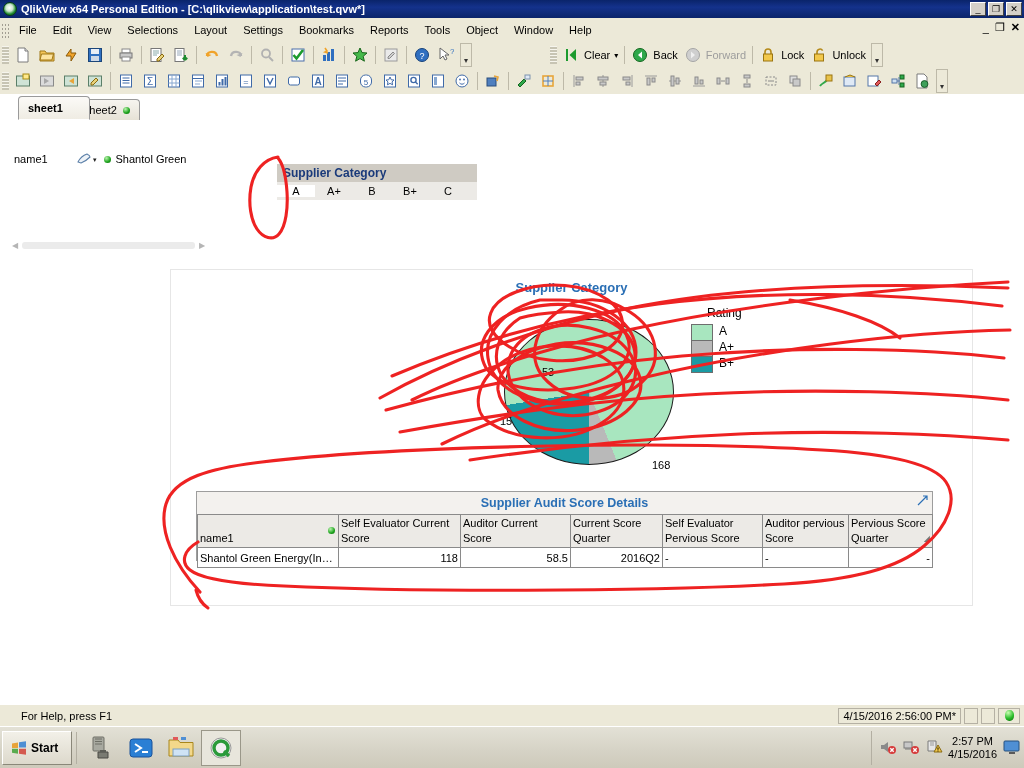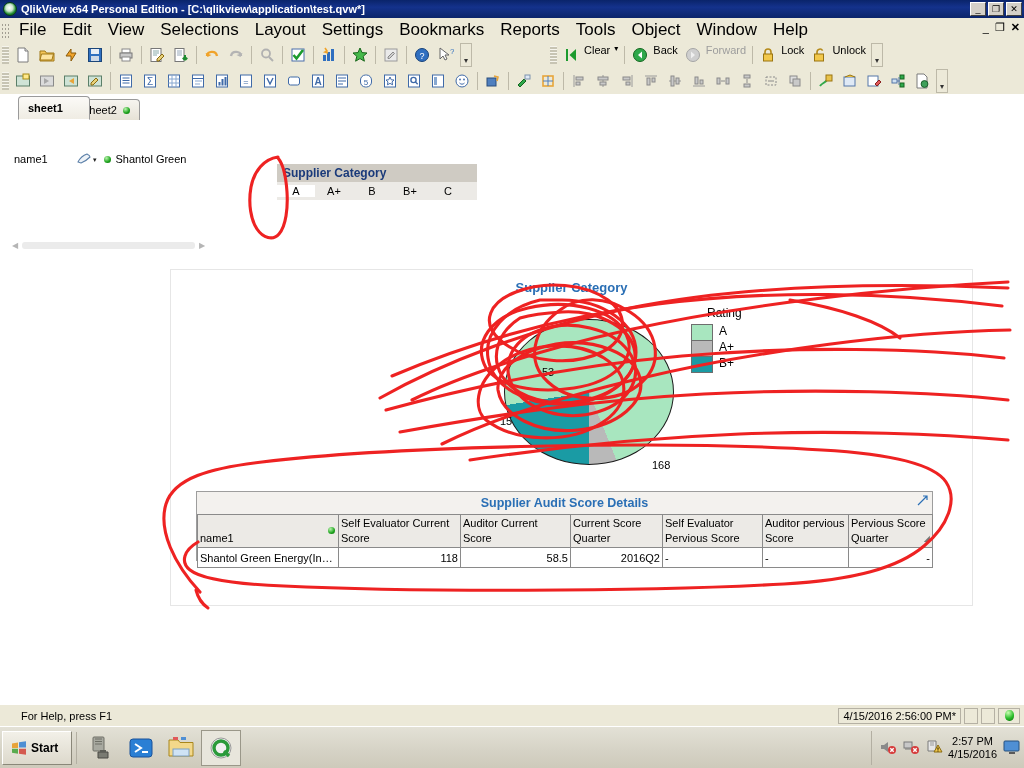--- a/index.html
+++ b/index.html
@@ -36,21 +36,21 @@
 
   
   .menubar{
     position:absolute;left:0;top:18px;width:1024px;height:24px;
     background:#ece9d8;display:flex;align-items:center;
     border-bottom:1px solid #d6d2c2;
   }
   .menu-grip{width:9px;height:16px;margin-left:2px;
     background-image:radial-gradient(#9a968a 40%,transparent 41%);
     background-size:3px 4px;background-position:2px 1px;opacity:.9;}
-  .menu-item{padding:3px 8px;font-size:17px;color:#000;white-space:nowrap;text-align:center;}
+  .menu-item{padding:3px 8px;font-size:11px;color:#000;white-space:nowrap;text-align:center;}
   .win-btns{position:absolute;right:4px;top:3px;display:flex;gap:6px;align-items:center;}
   .win-btns span{font-size:11px;color:#000;font-family:"Liberation Sans",sans-serif;cursor:default;}
 
   
   .toolbar{
     position:absolute;left:0;width:1024px;background:#ece9d8;
     display:flex;align-items:center;
   }
   .tb1{top:42px;height:26px;border-bottom:1px solid #dcd8c8;}
   .tb2{top:68px;height:26px;border-bottom:1px solid #bdb9a8;}
@@ -60,21 +60,21 @@
     background-size:2px 3px;opacity:.55;flex:none;
   }
   .tbtn{
     width:22px;height:22px;margin:0 1px;border:1px solid transparent;
     display:flex;align-items:center;justify-content:center;
     box-sizing:border-box;flex:none;position:relative;
   }
   .tsep{width:1px;height:18px;margin:0 3px;background:#bdb9a8;flex:none;}
   .tlabel{font-size:11px;color:#000;margin:0 3px 0 1px;white-space:nowrap;}
   .tlabel.dim{color:#9d9d9d;}
-  .tgroup{display:flex;flex:none;}
+  .tgroup{display:flex;align-items:center;flex:none;}
   .overflow{
     width:12px;height:24px;background:#ece9d8;border:1px solid #bdb9a8;
     display:flex;flex-direction:column;align-items:center;justify-content:flex-end;
     font-size:8px;color:#333;flex:none;margin-left:2px;padding-bottom:1px;box-sizing:border-box;
   }
 
   
   .ic{width:16px;height:16px;display:block;}
 
   

